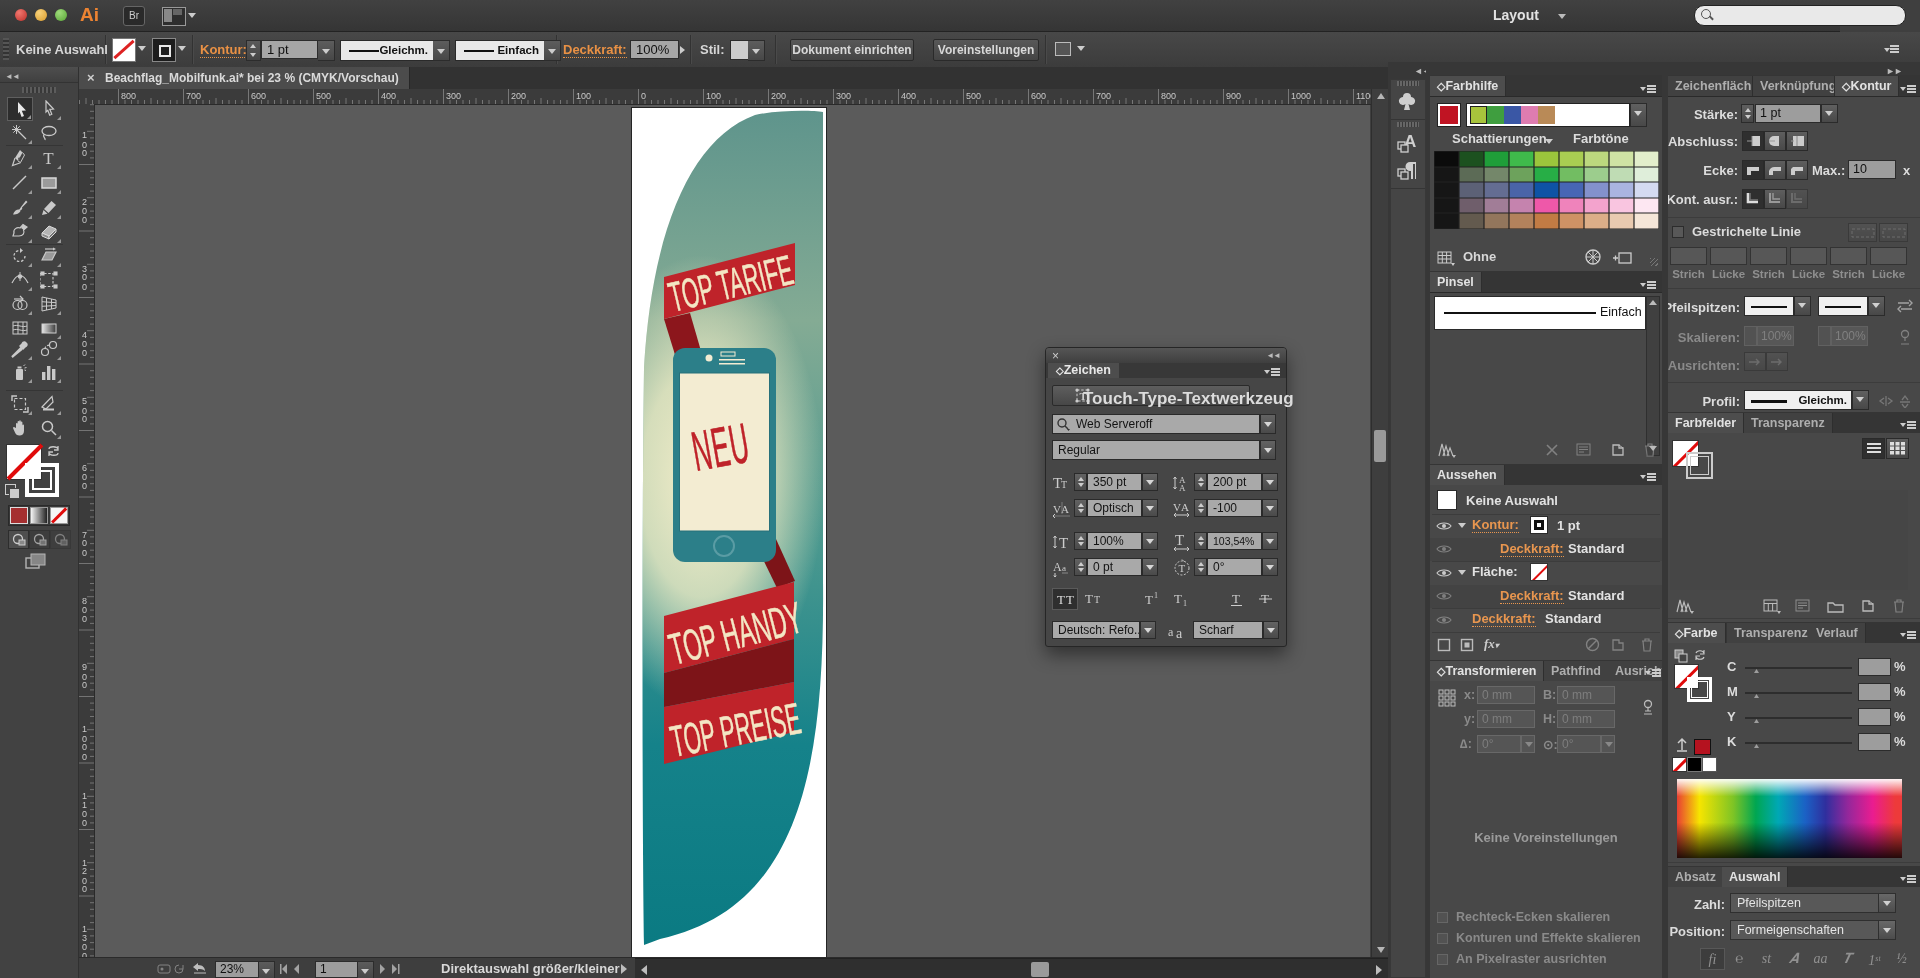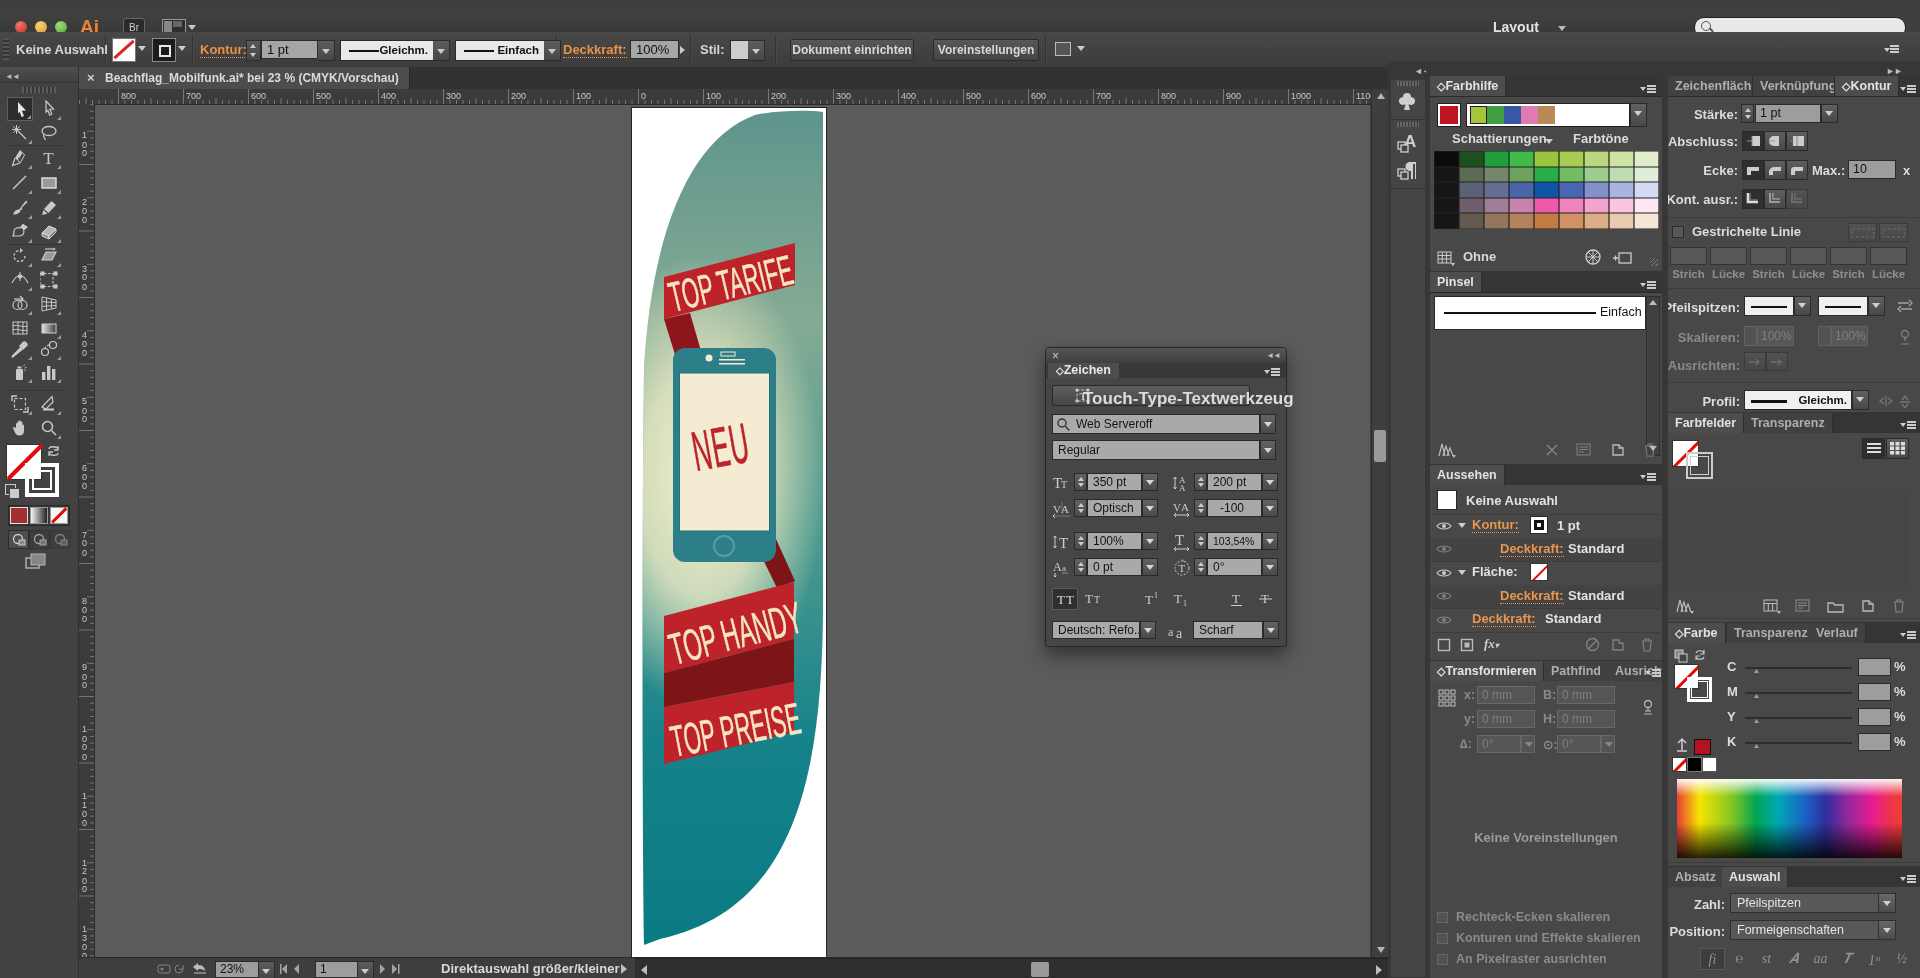--- a/index.html
+++ b/index.html
@@ -1,19 +1,19 @@
 <!DOCTYPE html>
 <html><head>
 <meta charset="utf-8">
 <style>
 html,body{margin:0;padding:0;}
 body{width:1920px;height:978px;overflow:hidden;font-family:"Liberation Sans",sans-serif;background:#3f3f3f;position:relative;}
 .abs{position:absolute;}
 
-#topbar{left:0;top:12px;width:1840px;height:31px;background:linear-gradient(#414141,#353535);border-bottom:1px solid #232323;}
+#topbar{left:0;top:0;width:1840px;height:31px;background:linear-gradient(#414141,#353535);border-bottom:1px solid #232323;}
 .tl{width:12px;height:12px;border-radius:50%;top:9px;}
 #topbar .ai{left:80px;top:4px;color:#ec8332;font-weight:bold;font-size:19px;}
 .brbtn{left:123px;top:6px;width:20px;height:18px;background:#2a2a2a;border:1px solid #666;border-radius:3px;color:#ccc;font-size:10px;text-align:center;line-height:18px;}
 
 #ctrlbar{left:0;top:32px;width:1920px;height:35px;background:linear-gradient(#484848,#3c3c3c);border-bottom:1px solid #282828;}
 .clabel{color:#d6d6d6;font-size:13px;font-weight:bold;top:10px;}
 .olabel{color:#e99145;font-size:13px;font-weight:bold;top:10px;border-bottom:1px dotted #e99145;}
 .gfield{background:#a6a6a6;border:1px solid #2c2c2c;color:#111;font-size:13px;height:17px;line-height:17px;padding-left:5px;top:8px;}
 .ddbtn{background:linear-gradient(#5d5d5d,#474747);border:1px solid #2c2c2c;border-left:none;width:16px;height:19px;top:8px;}
 .ddbtn:after,.dda{content:"";position:absolute;left:4px;top:8px;border-left:4px solid transparent;border-right:4px solid transparent;border-top:5px solid #ccc;}
@@ -1541,21 +1541,21 @@
     </div>
     <svg width="22" height="20" viewBox="0 0 22 20" style="position:absolute;left:126px;top:151px;">
       <text x="1" y="12" font-size="11" fill="#ccc" font-family="Liberation Serif">V</text>
       <text x="9" y="12" font-size="11" fill="#ccc" font-family="Liberation Serif">A</text>
       <path d="M2,16 L17,16 M4,14 L2,16 L4,18 M15,14 L17,16 L15,18" stroke="#ccc" fill="none"></path>
     </svg>
     <div style="position:absolute;left:148px;top:151px;width:13px;height:18px;background:linear-gradient(#626262,#4a4a4a);border:1px solid #2a2a2a;box-sizing:border-box;">
       <div style="position:absolute;left:2.5px;top:3px;border-left:3px solid transparent;border-right:3px solid transparent;border-bottom:4px solid #ccc;"></div>
       <div style="position:absolute;left:2.5px;bottom:3px;border-left:3px solid transparent;border-right:3px solid transparent;border-top:4px solid #ccc;"></div>
     </div>
-    <div style="position:absolute;left:161px;top:151px;width:55px;height:18px;background:#a9a9a9;border:1px solid #2a2a2a;box-sizing:border-box;color:#131313;font-size:12px;line-height:16px;padding-left:12px;white-space:nowrap;overflow:hidden;">-100</div>
+    <div style="position:absolute;left:161px;top:151px;width:55px;height:18px;background:#a9a9a9;border:1px solid #2a2a2a;box-sizing:border-box;color:#131313;font-size:12px;line-height:16px;padding-left:5px;white-space:nowrap;overflow:hidden;">-100</div>
     <div style="position:absolute;left:216px;top:151px;width:16px;height:18px;background:linear-gradient(#636363,#4a4a4a);border:1px solid #2a2a2a;box-sizing:border-box;">
       <div style="position:absolute;left:3px;top:6px;border-left:4px solid transparent;border-right:4px solid transparent;border-top:5px solid #d6d6d6;"></div>
     </div>
     <svg width="22" height="20" viewBox="0 0 22 20" style="position:absolute;left:6px;top:184px;">
       <path d="M3,4 L3,16 M1.5,6 L3,4 L4.5,6 M1.5,14 L3,16 L4.5,14" stroke="#ccc" fill="none"></path>
       <text x="7" y="16" font-size="15" fill="#ccc" font-family="Liberation Serif">T</text>
     </svg>
     <div style="position:absolute;left:28px;top:184px;width:13px;height:18px;background:linear-gradient(#626262,#4a4a4a);border:1px solid #2a2a2a;box-sizing:border-box;">
       <div style="position:absolute;left:2.5px;top:3px;border-left:3px solid transparent;border-right:3px solid transparent;border-bottom:4px solid #ccc;"></div>
       <div style="position:absolute;left:2.5px;bottom:3px;border-left:3px solid transparent;border-right:3px solid transparent;border-top:4px solid #ccc;"></div>

